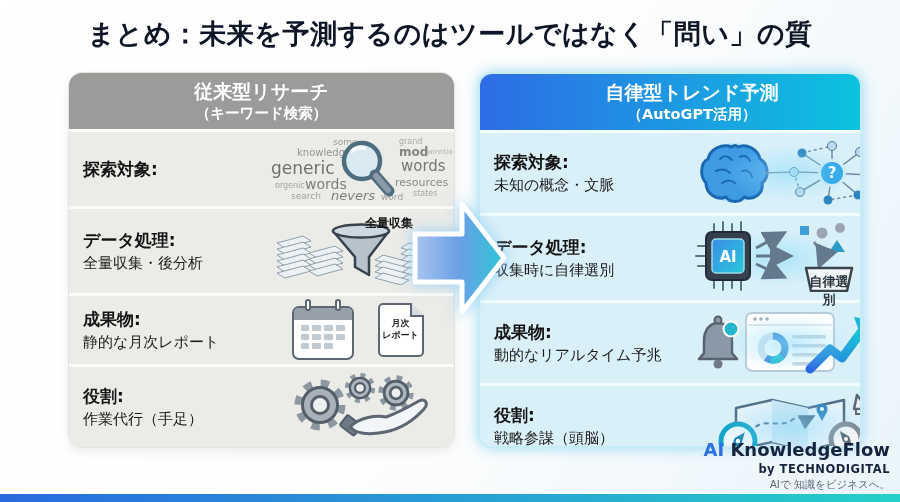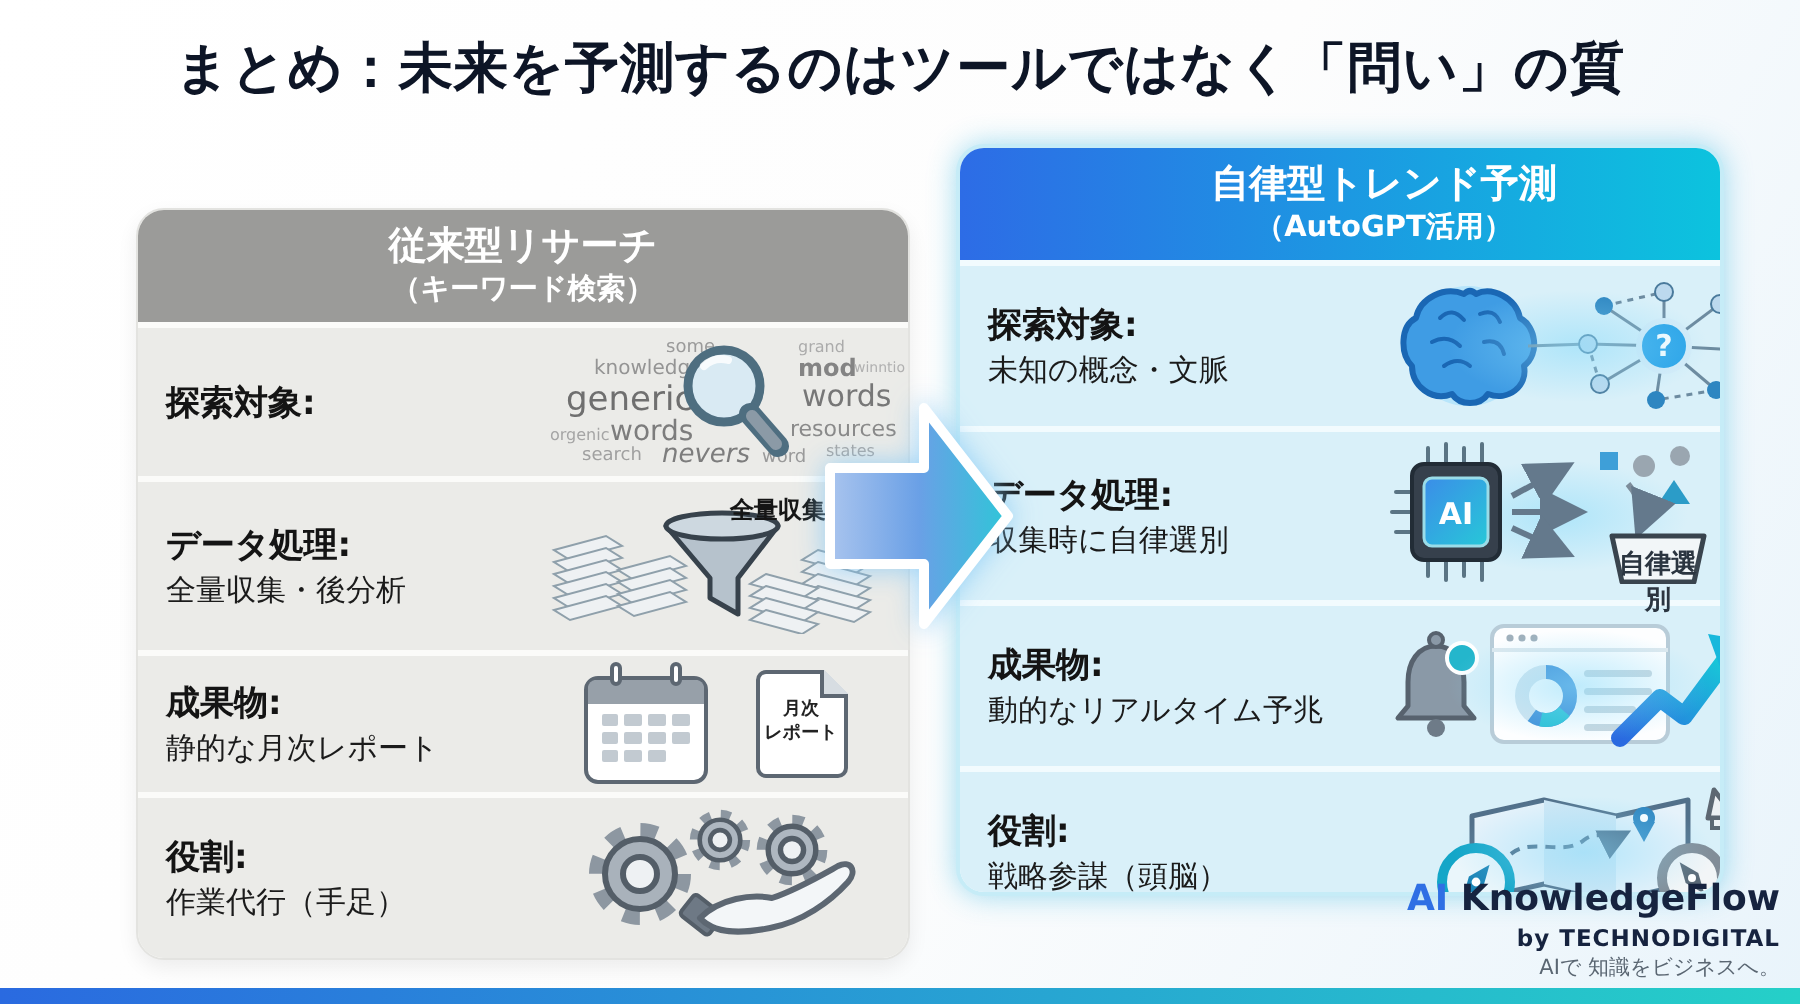--- a/index.html
+++ b/index.html
@@ -10,21 +10,21 @@
   }
   .title {
     text-align:center; padding-top:16px; font-size:27px; font-weight:bold;
     color:#0d1526; letter-spacing:.5px;
   }
   
   .panel {
     position:absolute; top:72px; height:376px; border-radius:14px;
     display:flex; flex-direction:column; row-gap:3px; overflow:hidden;
   }
-  .panel.left  { left:68px;  width:387px; background:#fbfbf9; border:1px solid #e3e3e0; box-shadow:0 4px 10px rgba(0,0,0,.07);margin-top:32px; }
+  .panel.left  { left:68px;  width:387px; background:#fbfbf9; border:1px solid #e3e3e0; box-shadow:0 4px 10px rgba(0,0,0,.07); }
   .panel.right { left:478px; width:384px; background:#f2fbfe; border:2px solid #c6ecf7; box-shadow:0 0 14px rgba(46,180,224,.45); }
   .panel-header {
     flex:0 0 56px; display:flex; flex-direction:column; justify-content:center; align-items:center;
     color:#fff; font-weight:bold; line-height:1.25;
   }
   .panel.left  .panel-header { background:#9b9b99; }
   .panel.right .panel-header { background:linear-gradient(90deg,#2d6ce6,#0cc3de);padding-left:44px; }
   .ph-title { font-size:19px; }
   .ph-sub   { font-size:14.5px; }
   .row { flex:1; display:flex; align-items:center; padding:4px 10px 4px 14px; }
@@ -36,21 +36,21 @@
   .row-value { font-size:15px; color:#1b1b1b; margin-top:2px; }
   .row-icon { flex:1; position:relative; height:100%; display:flex; align-items:center; justify-content:center; }
   .glow { position:absolute; width:130px; height:56px; border-radius:50%;
           background:radial-gradient(closest-side,rgba(140,220,250,.55),rgba(140,220,250,0)); }
   .iconbox { position:relative; display:inline-block; }
   
   .wordcloud { position:relative; width:182px; height:66px; color:#8c8c8c; }
   .wordcloud span { position:absolute; white-space:nowrap; line-height:1; }
   .w1 {top:2px;  left:62px;  font-size:9px;  color:#9a9a9a;}
   .w2 {top:12px; left:26px;  font-size:10px; color:#949494;}
-  .w3 {top:24px; left:12px;   font-size:17px; color:#6f6f6f;}
+  .w3 {top:24px; left:0;   font-size:17px; color:#6f6f6f;}
   .w4 {top:46px; left:4px;   font-size:8px;  color:#a5a5a5;}
   .w5 {top:41px; left:34px;  font-size:14px; color:#7d7d7d;}
   .w6 {top:56px; left:20px;  font-size:9px;  color:#a0a0a0;}
   .w7 {top:53px; left:60px;  font-size:13px; color:#7d7d7d;font-style:italic;}
   .w8 {top:57px; left:110px; font-size:9px;  color:#9a9a9a;}
   .w9 {top:2px;  left:128px; font-size:8px;  color:#ababab;}
   .w10{top:10px; left:128px; font-size:12px; font-weight:bold; color:#848484;}
   .w11{top:13px; left:156px; font-size:7px;  color:#b0b0b0;}
   .w12{top:23px; left:130px; font-size:15px; color:#777777;}
   .w13{top:41px; left:124px; font-size:11px; color:#8a8a8a;}

